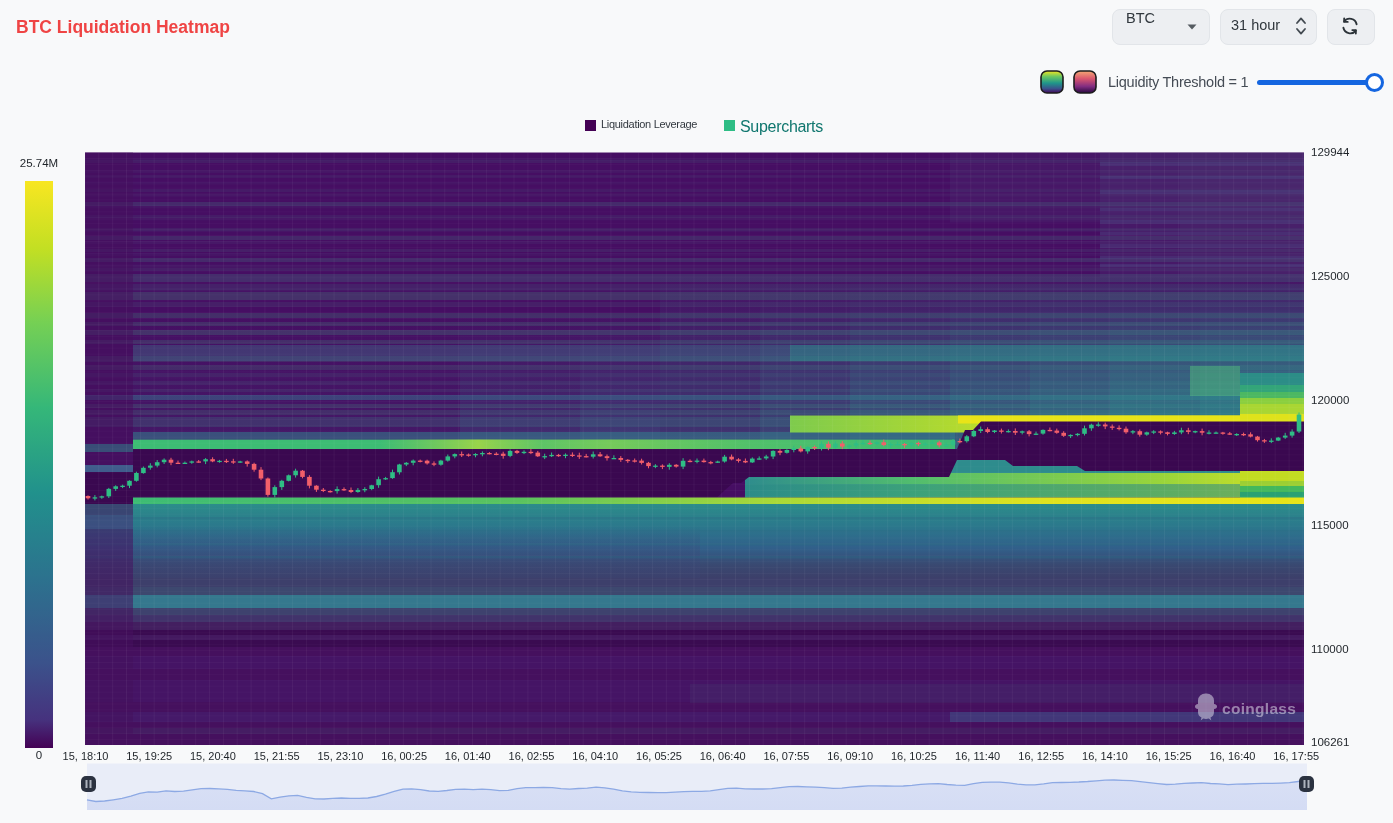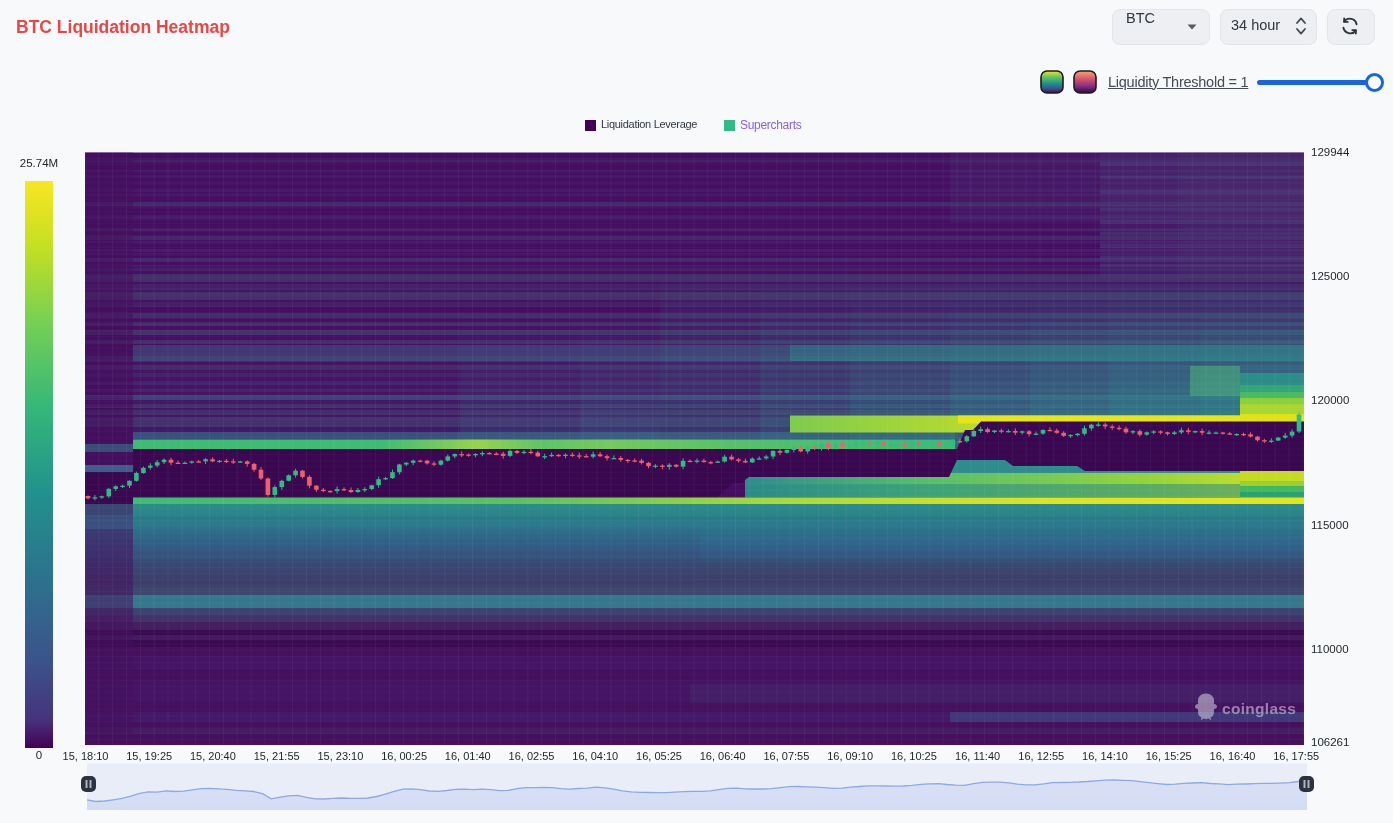--- a/index.html
+++ b/index.html
@@ -7,21 +7,21 @@
 </style></head>
 <body>
 <div class="abs" style="left:16px;top:17px;font-size:17.5px;font-weight:bold;color:#ef4444;">BTC Liquidation Heatmap</div>
 
 <div class="abs" style="left:1112px;top:9px;width:96px;height:34px;background:#edeff2;border:1px solid #e2e5e9;border-radius:8px;"></div>
 <div class="abs" style="left:1126px;top:10px;font-size:14.5px;color:#30373d;">BTC</div>
 <svg class="abs" style="left:1186px;top:23px" width="12" height="8">
     <path d="M1.5 1.5 L6 6.5 L10.5 1.5 Z" fill="#555b61"></path>
   </svg>
 <div class="abs" style="left:1220px;top:9px;width:95px;height:34px;background:#edeff2;border:1px solid #e2e5e9;border-radius:8px;"></div>
-<div class="abs" style="left:1231px;top:17px;font-size:14.5px;color:#30373d;">34 hour</div>
+<div class="abs" style="left:1231px;top:17px;font-size:14.5px;color:#30373d;">31 hour</div>
 <svg class="abs" style="left:1294px;top:15px" width="14" height="22" viewBox="0 0 14 22">
   <path d="M3 8 L7 3.4 L11 8" fill="none" stroke="#434a51" stroke-width="1.8" stroke-linecap="round" stroke-linejoin="round"></path>
   <path d="M3 14 L7 18.6 L11 14" fill="none" stroke="#434a51" stroke-width="1.8" stroke-linecap="round" stroke-linejoin="round"></path>
 </svg>
 <div class="abs" style="left:1327px;top:9px;width:46px;height:34px;background:#edeff2;border:1px solid #e2e5e9;border-radius:8px;"></div>
 <svg class="abs" style="left:1340px;top:16px" width="20" height="20" viewBox="0 0 20 20">
   <path d="M16.6 8.2 A7 7 0 0 0 4.2 5.4" fill="none" stroke="#2c3339" stroke-width="1.9" stroke-linecap="round"></path>
   <path d="M4.2 2.4 L4.2 5.9 L7.7 5.9" fill="none" stroke="#2c3339" stroke-width="1.9" stroke-linecap="round" stroke-linejoin="round"></path>
   <path d="M3.4 11.8 A7 7 0 0 0 15.8 14.6" fill="none" stroke="#2c3339" stroke-width="1.9" stroke-linecap="round"></path>
   <path d="M15.8 17.6 L15.8 14.1 L12.3 14.1" fill="none" stroke="#2c3339" stroke-width="1.9" stroke-linecap="round" stroke-linejoin="round"></path>
@@ -39,28 +39,28 @@
   <linearGradient id="mag" x1="0" y1="0" x2="0" y2="1">
    <stop offset="0" stop-color="#f3a873"></stop>
         <stop offset="0.35" stop-color="#d9566e"></stop>
    <stop offset="0.7" stop-color="#822d81"></stop>
         <stop offset="1" stop-color="#27093f"></stop>
   </linearGradient>
  </defs>
  <rect x="1" y="1" width="22" height="22" rx="6" fill="url(#vir)" stroke="#1c1c1c" stroke-width="1.6"></rect>
  <rect x="34" y="1" width="22" height="22" rx="6" fill="url(#mag)" stroke="#1c1c1c" stroke-width="1.6"></rect>
 </svg>
-<div class="abs" style="left:1108px;top:73.5px;font-size:14.5px;letter-spacing:-0.25px;color:#454c55;text-decoration:underline;">Liquidity Threshold = 1</div>
+<div class="abs" style="left:1108px;top:73.5px;font-size:14.5px;letter-spacing:-0.25px;color:#454c55;">Liquidity Threshold = 1</div>
 <div class="abs" style="left:1257px;top:79.5px;width:126px;height:5px;border-radius:3px;background:#1566e0;"></div>
 <div class="abs" style="left:1365px;top:72.5px;width:19px;height:19px;border-radius:50%;background:#fff;border:3px solid #1566e0;box-sizing:border-box;"></div>
 
 <div class="abs" style="left:585px;top:120px;width:11px;height:11px;background:#440154;"></div>
 <div class="abs" style="left:601px;top:118px;font-size:11px;letter-spacing:-0.3px;color:#32383f;">Liquidation Leverage</div>
 <div class="abs" style="left:724px;top:120px;width:11px;height:11px;background:#2ebd85;"></div>
-<div class="abs" style="left:740px;top:118px;font-size:12px;letter-spacing:-0.3px;color:#8b5cf6;">Supercharts</div>
+<div class="abs" style="left:740px;top:118px;font-size:16px;letter-spacing:-0.3px;color:#0f766e;">Supercharts</div>
 
 <svg class="abs" style="left:0;top:0" width="1393" height="823" viewBox="0 0 1393 823">
 <defs>
 <linearGradient id="cbar" x1="0" y1="0" x2="0" y2="1">
  <stop offset="0" stop-color="#f8e621"></stop>
         <stop offset="0.12" stop-color="#c2df23"></stop>
  <stop offset="0.25" stop-color="#75d054"></stop>
         <stop offset="0.4" stop-color="#35b779"></stop>
  <stop offset="0.55" stop-color="#21918c"></stop>
         <stop offset="0.7" stop-color="#2c728e"></stop>

